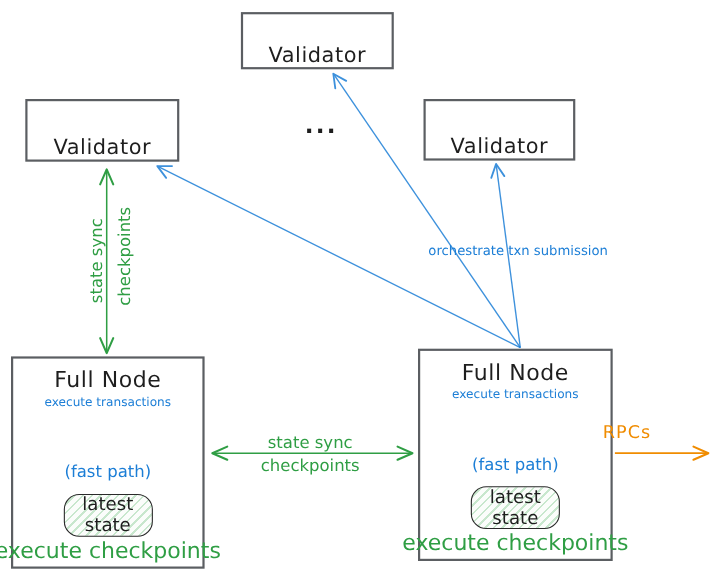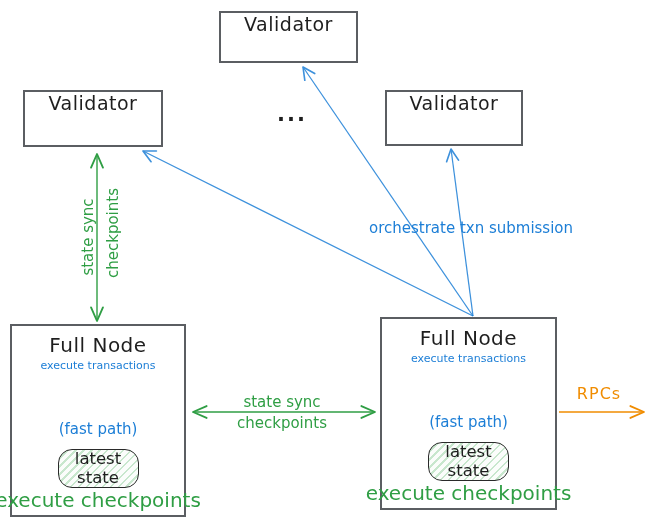--- a/index.html
+++ b/index.html
@@ -16,21 +16,21 @@
   .line-green{stroke:var(--green);stroke-width:1.4;}
   .line-orange{stroke:var(--orange);stroke-width:1.6;}
   .mk{fill:none;stroke-width:1.1;stroke-linecap:round;stroke-linejoin:round;}
   .mk-blue{stroke:var(--blue);}
   .mk-green{stroke:var(--green);}
   .mk-orange{stroke:var(--orange);}
 
   .vbox{
     position:absolute; box-sizing:border-box; background:#ffffff;
     border:2px solid var(--border);
-    display:flex; align-items:flex-start; justify-content:center;
+    display:flex; align-items:flex-end; justify-content:center;
     font-size:19px; letter-spacing:0.5px; color:var(--ink);
   }
   .fnbox{
     position:absolute; box-sizing:border-box; background:#ffffff;
     border:2px solid var(--border);
     display:flex; flex-direction:column; align-items:center; text-align:center;
     padding-top:7px;
   }
   .fn-title{font-size:20px; letter-spacing:0.5px; color:var(--ink); line-height:1.2;}
   .fn-blue{font-size:11px; color:var(--blue); line-height:1.2; margin-top:2px; white-space:nowrap;}
@@ -47,21 +47,21 @@
   .ellipsis{position:absolute; font-size:21px; font-weight:bold; letter-spacing:2px; color:var(--ink);}
   .vlabel{
     position:absolute; white-space:nowrap; font-size:15px; color:var(--green);
     transform:translate(-50%,-50%) rotate(-90deg);
   }
   .hlabel{
     position:absolute; white-space:nowrap; font-size:15px; color:var(--green);
     transform:translate(-50%,-50%);
   }
   .orch-label{
-    position:absolute; white-space:nowrap; font-size:15px; color:var(--blue);
+    position:absolute; white-space:nowrap; font-size:12px; color:var(--blue);
     transform:translate(-50%,-50%);
   }
   .rpc-label{
     position:absolute; white-space:nowrap; font-size:16px; color:var(--orange);
     letter-spacing:1px; transform:translate(-50%,-50%);
   }
 </style>
 </head>
 <body>
 
@@ -125,15 +125,15 @@
   </div>
 
   <div class="vlabel" style="left:88px; top:237px;">state sync</div>
   <div class="vlabel" style="left:113px; top:233px;">checkpoints</div>
 
   <div class="hlabel" style="left:282px; top:402px;">state sync</div>
   <div class="hlabel" style="left:282px; top:423px;">checkpoints</div>
 
   <div class="orch-label" style="left:471px; top:228px;">orchestrate txn submission</div>
 
-  <div class="rpc-label" style="left:599px; top:393px;">RPCs</div>
+  <div class="rpc-label" style="left:570px; top:393px;">RPCs</div>
 
 </div>
 
 </body></html>

